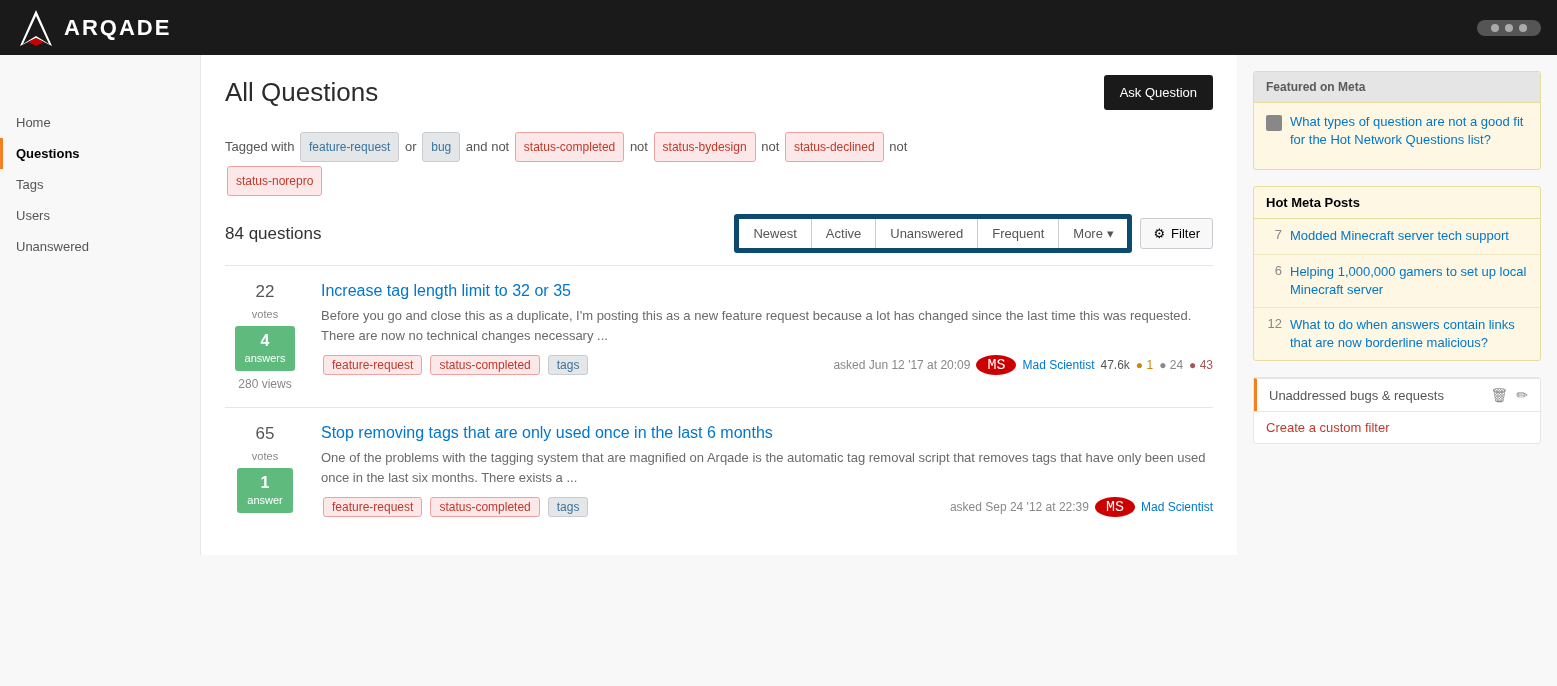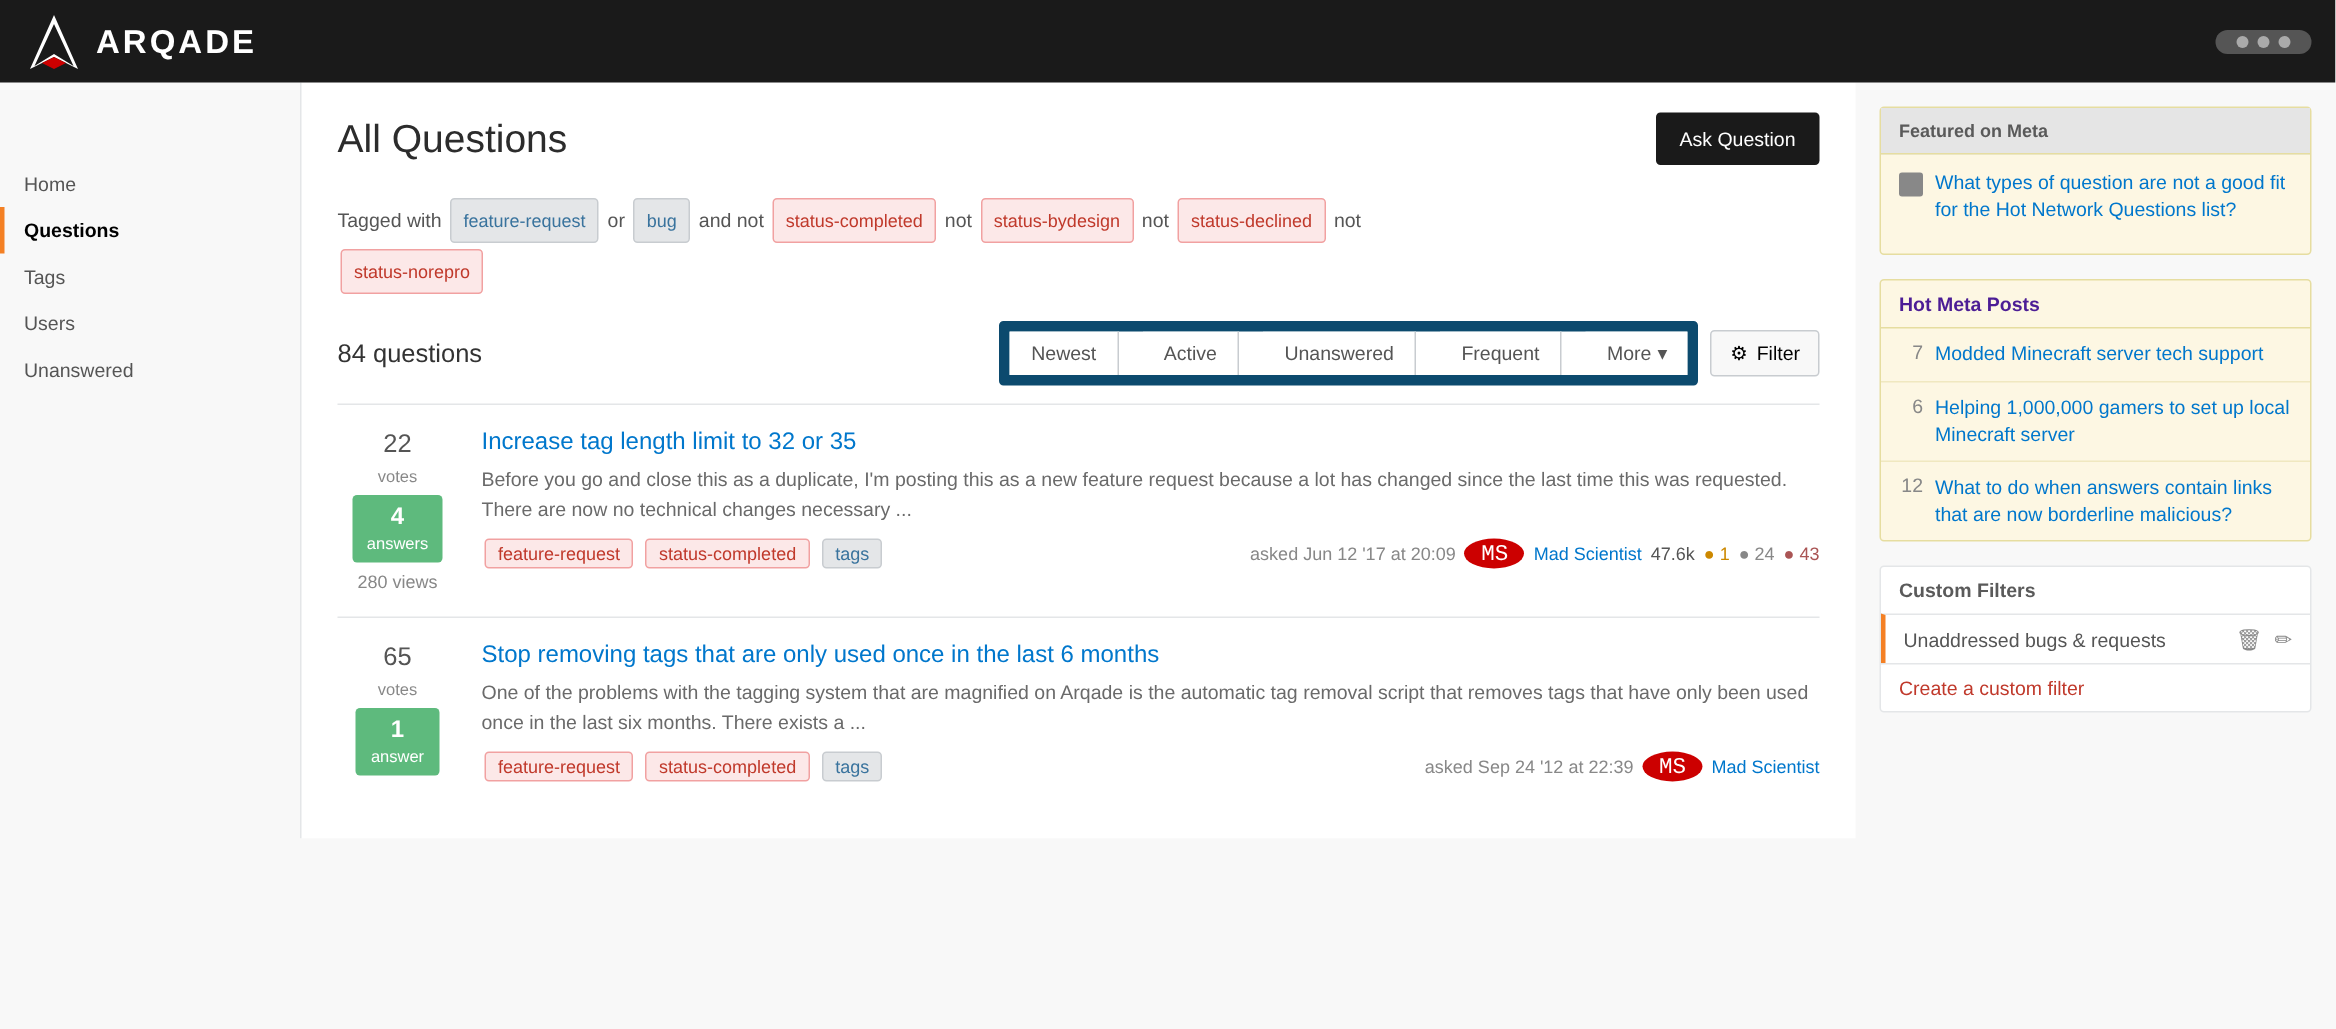--- a/index.html
+++ b/index.html
@@ -136,22 +136,22 @@
       align-items: center;
       justify-content: space-between;
       margin-bottom: 12px;
     }
     .questions-count {
       font-size: 17px;
       color: #333;
     }
     .tabs {
       display: flex;
-      gap: 16px;
-      border: 7px solid #0c4a6e;
+      gap: 0;
+      border: 5px solid #0c4a6e;
       border-radius: 3px;
       overflow: hidden;
     }
     .tab {
       padding: 7px 14px;
       cursor: pointer;
       background: #fff;
       color: #555;
       border-right: 1px solid #c8ccd0;
       font-size: 13px;
@@ -322,21 +322,21 @@
     .hot-meta-box {
       background: #fdf7e3;
       border: 1px solid #e6dda0;
       border-radius: 3px;
       margin-bottom: 16px;
     }
     .hot-meta-header {
       padding: 8px 12px;
       font-size: 13px;
       font-weight: bold;
-      color: #4c1d95;
+      color: #000000;
       border-bottom: 1px solid #e6dda0;
     }
     .hot-meta-item {
       display: flex;
       align-items: flex-start;
       gap: 8px;
       padding: 8px 12px;
       border-bottom: 1px solid #f0e8c0;
       font-size: 13px;
     }
@@ -557,21 +557,20 @@
         <span class="hot-num">6</span>
         <span class="hot-link">Helping 1,000,000 gamers to set up local Minecraft server</span>
       </div>
       <div class="hot-meta-item">
         <span class="hot-num">12</span>
         <span class="hot-link">What to do when answers contain links that are now borderline malicious?</span>
       </div>
     </div>
 
     <div class="custom-filters-box">
-      <div class="cf-header">Custom Filters</div>
       <div class="cf-item">
         <span class="cf-item-name">Unaddressed bugs &amp; requests</span>
         <div class="cf-actions">
           <span class="cf-action">🗑</span>
           <span class="cf-action">✏</span>
         </div>
       </div>
       <a class="create-filter-link">Create a custom filter</a>
     </div>
 

